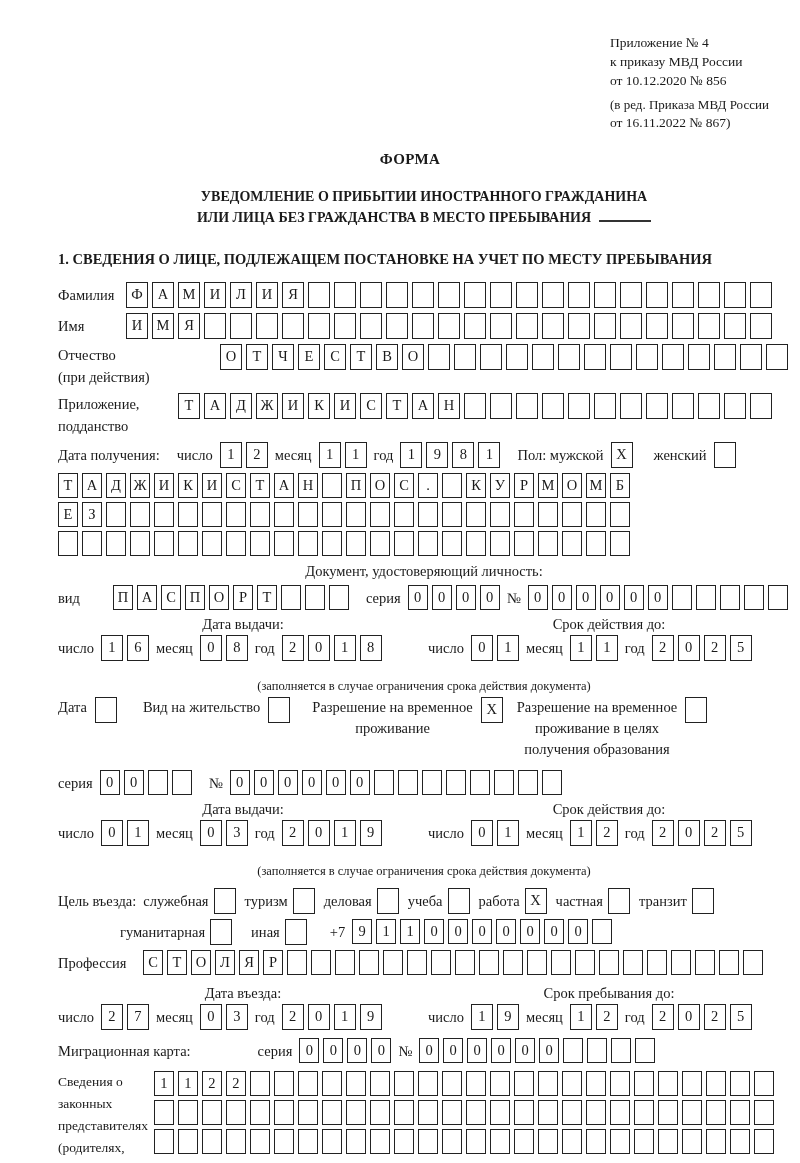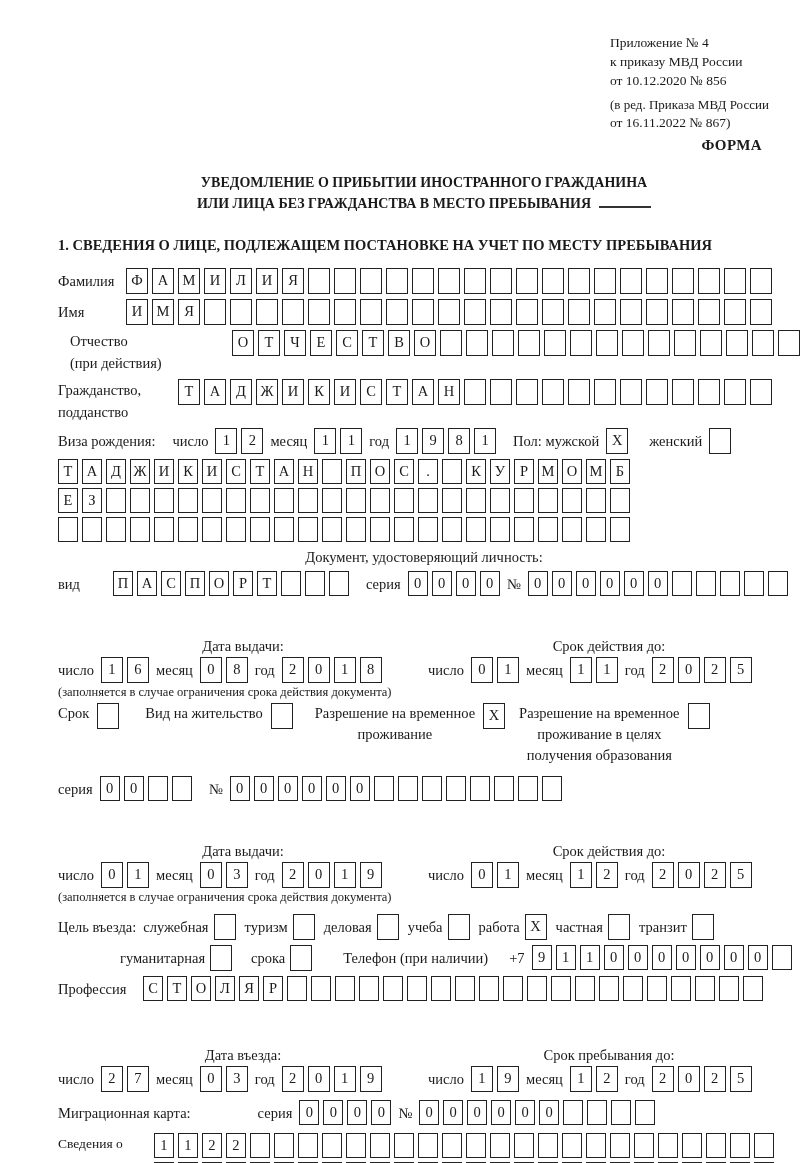--- a/index.html
+++ b/index.html
@@ -6,53 +6,53 @@
   html,body { margin:0; padding:0; }
   body {
     width:800px; height:1163px; overflow:hidden;
     background:#ffffff; color:#1a1a1a;
     font-family:"Liberation Serif", serif; font-size:14.5px;
   }
   .page { padding:34px 10px 0 58px; }
 
   .appendix { margin-left:552px; width:235px; font-size:13.5px; line-height:1.4; }
   .appendix .v2 { margin-top:5px; font-size:13px; }
-  .forma { font-weight:bold; text-align:right; padding-right:28px; margin-top:4px; font-size:15px; letter-spacing:.4px; }
+  .forma { font-weight:bold; text-align:center; padding-right:28px; margin-top:18px; font-size:15px; letter-spacing:.4px; }
 
   .title { text-align:center; font-weight:bold; font-size:14px; margin-top:18px; line-height:1.55; }
   .blank { display:inline-block; width:52px; border-bottom:2px solid #333; margin-left:8px; }
   .sect { font-weight:bold; font-size:14.5px; margin-top:22px; }
 
   .row { display:flex; align-items:flex-start; margin-top:5px; }
   .cells { display:flex; gap:4px; flex-wrap:nowrap; }
   .cell {
     flex:0 0 auto; width:22px; height:26px; border:1.6px solid #222;
     text-align:center; line-height:23px; font-size:14.5px; background:#fff;
   }
   .sm .cell, .cell.sm { width:20px; height:25px; }
   .cbx { display:inline-block; }
   .lbl { white-space:nowrap; line-height:26px; }
   .w68  { flex:0 0 68px; }
   .w85  { flex:0 0 85px; }
   .w120 { flex:0 0 120px; }
   .w145 { flex:0 0 145px; }
-  .w162 { flex:0 0 162px;margin-left:12px; }
+  .w162 { flex:0 0 162px; }
   .w88  { flex:0 0 88px; font-size:13.5px; }
   .lblcol div { line-height:22px; }
   .col { display:flex; flex-direction:column; gap:4px; }
 
   .drow { display:flex; align-items:flex-start; }
   .drow > * { margin-right:7px; }
   .center-bold { text-align:center; font-weight:normal; margin-top:7px; }
 
   .dates { display:flex; margin-top:5px; }
   .dcol1 { flex:0 0 370px; }
   .dcol2 { flex:1; }
-  .dhead { text-align:center; margin-bottom:2px;margin-top:36px; }
-  .note { font-size:12.5px; text-align:left; margin-top:2px; }
+  .dhead { text-align:center; margin-bottom:2px; }
+  .note { font-size:12.5px; text-align:center; margin-top:18px; }
 
   .para { margin-top:7px; line-height:1.55; }
   .permit { display:flex; align-items:flex-start; margin-top:3px; }
   .permit .cbx { margin-left:8px; }
   .cblock { text-align:center; line-height:1.45; }
   .ml14 { margin-left:14px; } .ml22 { margin-left:22px; } .ml26 { margin-left:26px; }
   .ml60 { margin-left:60px; } .ml10 { margin-left:10px; }
   .opt { display:flex; align-items:flex-start; }
   .opt .lbl { margin-right:5px; }
   .opt { margin-right:9px; }
@@ -170,21 +170,21 @@
         <span class="cell"></span>
         <span class="cell"></span>
         <span class="cell"></span>
         <span class="cell"></span>
         <span class="cell"></span>
       </span>
   </div>
 
   <div class="row">
     <div class="lblcol w120">
-      <div>Гражданство,</div>
+      <div>Приложение,</div>
       <div>подданство</div>
     </div>
     <span class="cells">
         <span class="cell">Т</span>
         <span class="cell">А</span>
         <span class="cell">Д</span>
         <span class="cell">Ж</span>
         <span class="cell">И</span>
         <span class="cell">К</span>
         <span class="cell">И</span>
@@ -201,21 +201,21 @@
         <span class="cell"></span>
         <span class="cell"></span>
         <span class="cell"></span>
         <span class="cell"></span>
         <span class="cell"></span>
         <span class="cell"></span>
       </span>
   </div>
 
   <div class="row drow">
-    <span class="lbl">Виза рождения:</span>
+    <span class="lbl">Дата получения:</span>
     <span class="lbl ml10">число</span>
     <span class="cells">
         <span class="cell">1</span>
         <span class="cell">2</span>
       </span>
     <span class="lbl">месяц</span>
     <span class="cells">
         <span class="cell">1</span>
         <span class="cell">1</span>
       </span>
@@ -397,21 +397,21 @@
             <span class="cell">2</span>
             <span class="cell">5</span>
           </span>
       </div>
     </div>
   </div>
   <div class="note">(заполняется в случае ограничения срока действия документа)</div>
 
 
   <div class="permit">
-    <span class="lbl" style="line-height:1.45">Срок</span>
+    <span class="lbl" style="line-height:1.45">Дата</span>
     <span class="cell cbx"></span>
     <span class="lbl ml26" style="line-height:1.45">Вид на жительство</span>
     <span class="cell cbx ml22"></span>
     <div class="cblock ml22">
       <div>Разрешение на временное</div>
       <div>проживание</div>
     </div>
     <span class="cell cbx">X</span>
     <div class="cblock ml14">
       <div>Разрешение на временное</div>
@@ -527,24 +527,23 @@
       <span class="cell cbx"></span>
     </div>
   </div>
 
   <div class="row drow indent2">
     <div class="opt">
       <span class="lbl">гуманитарная</span>
       <span class="cell cbx"></span>
     </div>
     <div class="opt ml10">
-      <span class="lbl">срока</span>
+      <span class="lbl">иная</span>
       <span class="cell cbx"></span>
     </div>
-    <span class="lbl ml22">Телефон (при наличии)</span>
     <span class="lbl ml14">+7</span>
     <span class="cells sm">
         <span class="cell">9</span>
         <span class="cell">1</span>
         <span class="cell">1</span>
         <span class="cell">0</span>
         <span class="cell">0</span>
         <span class="cell">0</span>
         <span class="cell">0</span>
         <span class="cell">0</span>

